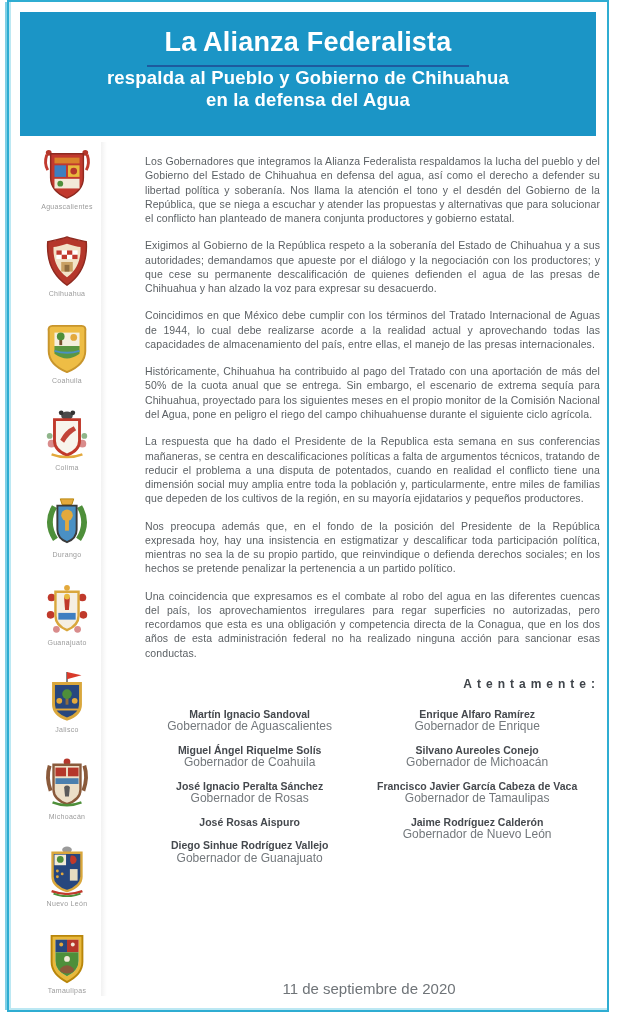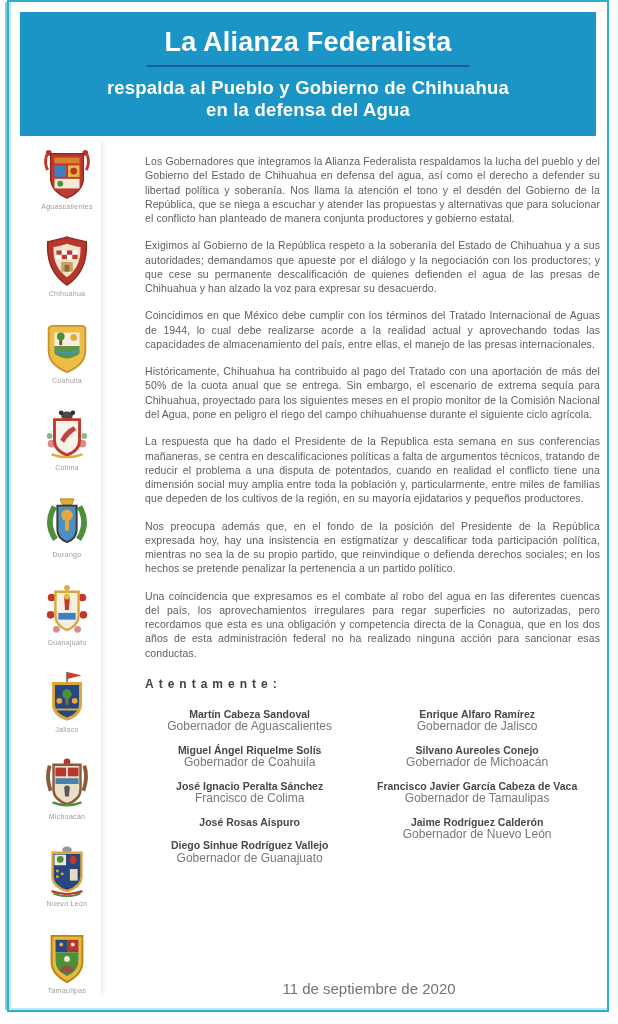--- a/index.html
+++ b/index.html
@@ -4,34 +4,34 @@
 <style>
   html,body{margin:0;padding:0;background:#ffffff;width:618px;height:1024px;overflow:hidden;
     font-family:"Liberation Sans","DejaVu Sans",sans-serif;}
   .page{position:absolute;left:7px;top:0;width:598px;height:1008px;background:#ffffff;
     border:2px solid #2fadd2;box-shadow:inset 2px -2px 0 rgba(143,216,235,.6), -4px 0 0 -2px #7fd0e6;}
   
   .banner{position:absolute;left:11px;right:11px;top:10px;height:124px;background:#1b95c6;
     text-align:center;color:#ffffff;}
   .banner h1{margin:15px 0 0;font-size:27px;font-weight:bold;letter-spacing:.2px;}
   .title-underline{width:322px;height:2px;background:#1d5a9e;margin:7px auto 0;}
-  .subtitle{margin-top:10px;font-size:18.5px;font-weight:bold;line-height:21.5px;letter-spacing:.2px;}
+  .subtitle{font-size:18.5px;font-weight:bold;line-height:21.5px;letter-spacing:.2px;}
   
   .sidebar{position:absolute;left:18px;top:146px;width:80px;bottom:16px;display:flex;
     flex-direction:column;justify-content:space-between;align-items:center;}
   .crest{display:flex;flex-direction:column;align-items:center;}
   .crest svg{width:52px;height:52px;display:block;}
   .crest-label{margin-top:3px;font-size:7px;color:#9b9b9b;letter-spacing:.3px;text-align:center;}
   .fold-shadow{position:absolute;left:92px;top:140px;bottom:14px;width:6px;
     background:linear-gradient(to right,rgba(0,0,0,.05),rgba(0,0,0,0));}
   
   .main{position:absolute;left:136px;right:7px;top:152px;}
   .main p{margin:0 0 13px;font-size:10.5px;line-height:1.36;color:#5a5f63;text-align:justify;
     letter-spacing:.1px;}
-  .atentamente{margin-top:17px;text-align:left;font-size:12px;font-weight:bold;
+  .atentamente{margin-top:17px;text-align:right;font-size:12px;font-weight:bold;
     letter-spacing:5px;color:#3f444a;}
   .sig-grid{margin-top:17px;display:grid;grid-template-columns:46% 54%;}
   .sig-col{display:flex;flex-direction:column;}
   .sig-entry{text-align:center;margin-bottom:11px;}
   .sig-name{font-size:10.5px;font-weight:bold;color:#45494e;line-height:12.5px;white-space:nowrap;}
   .sig-role{font-size:12px;color:#73787c;line-height:12.5px;}
   .doc-date{position:absolute;left:136px;right:14px;bottom:13px;text-align:center;
     font-size:15px;color:#6f7478;}
 </style>
 </head>
@@ -212,43 +212,43 @@
     <p>Históricamente, Chihuahua ha contribuido al pago del Tratado con una aportación de más del 50% de la cuota anual que se entrega. Sin embargo, el escenario de extrema sequía para Chihuahua, proyectado para los siguientes meses en el propio monitor de la Comisión Nacional del Agua, pone en peligro el riego del campo chihuahuense durante el siguiente ciclo agrícola.</p>
     <p>La respuesta que ha dado el Presidente de la Republica esta semana en sus conferencias mañaneras, se centra en descalificaciones políticas a falta de argumentos técnicos, tratando de reducir el problema a una disputa de potentados, cuando en realidad el conflicto tiene una dimensión social muy amplia entre toda la población y, particularmente, entre miles de familias que depeden de los cultivos de la región, en su mayoría ejidatarios y pequeños productores.</p>
     <p>Nos preocupa además que, en el fondo de la posición del Presidente de la República expresada hoy, hay una insistencia en estigmatizar y descalificar toda participación política, mientras no sea la de su propio partido, que reinvindique o defienda derechos sociales; en los hechos se pretende penalizar la pertenencia a un partido político.</p>
     <p>Una coincidencia que expresamos es el combate al robo del agua en las diferentes cuencas del país, los aprovechamientos irregulares para regar superficies no autorizadas, pero recordamos que esta es una obligación y competencia directa de la Conagua, que en los dos años de esta administración federal no ha realizado ninguna acción para sancionar esas conductas.</p>
 
     <div class="atentamente">Atentamente:</div>
 
     <div class="sig-grid">
       <div class="sig-col">
         <div class="sig-entry">
-          <div class="sig-name">Martín Cabeza Sandoval</div>
+          <div class="sig-name">Martín Ignacio Sandoval</div>
           <div class="sig-role">Gobernador de Aguascalientes</div>
         </div>
         <div class="sig-entry">
           <div class="sig-name">Miguel Ángel Riquelme Solís</div>
           <div class="sig-role">Gobernador de Coahuila</div>
         </div>
         <div class="sig-entry">
           <div class="sig-name">José Ignacio Peralta Sánchez</div>
-          <div class="sig-role">Francisco de Colima</div>
+          <div class="sig-role">Gobernador de Rosas</div>
         </div>
         <div class="sig-entry">
           <div class="sig-name">José Rosas Aispuro</div>
         </div>
         <div class="sig-entry">
           <div class="sig-name">Diego Sinhue Rodríguez Vallejo</div>
           <div class="sig-role">Gobernador de Guanajuato</div>
         </div>
       </div>
       <div class="sig-col">
         <div class="sig-entry">
           <div class="sig-name">Enrique Alfaro Ramírez</div>
-          <div class="sig-role">Gobernador de Jalisco</div>
+          <div class="sig-role">Gobernador de Enrique</div>
         </div>
         <div class="sig-entry">
           <div class="sig-name">Silvano Aureoles Conejo</div>
           <div class="sig-role">Gobernador de Michoacán</div>
         </div>
         <div class="sig-entry">
           <div class="sig-name">Francisco Javier García Cabeza de Vaca</div>
           <div class="sig-role">Gobernador de Tamaulipas</div>
         </div>
         <div class="sig-entry">

